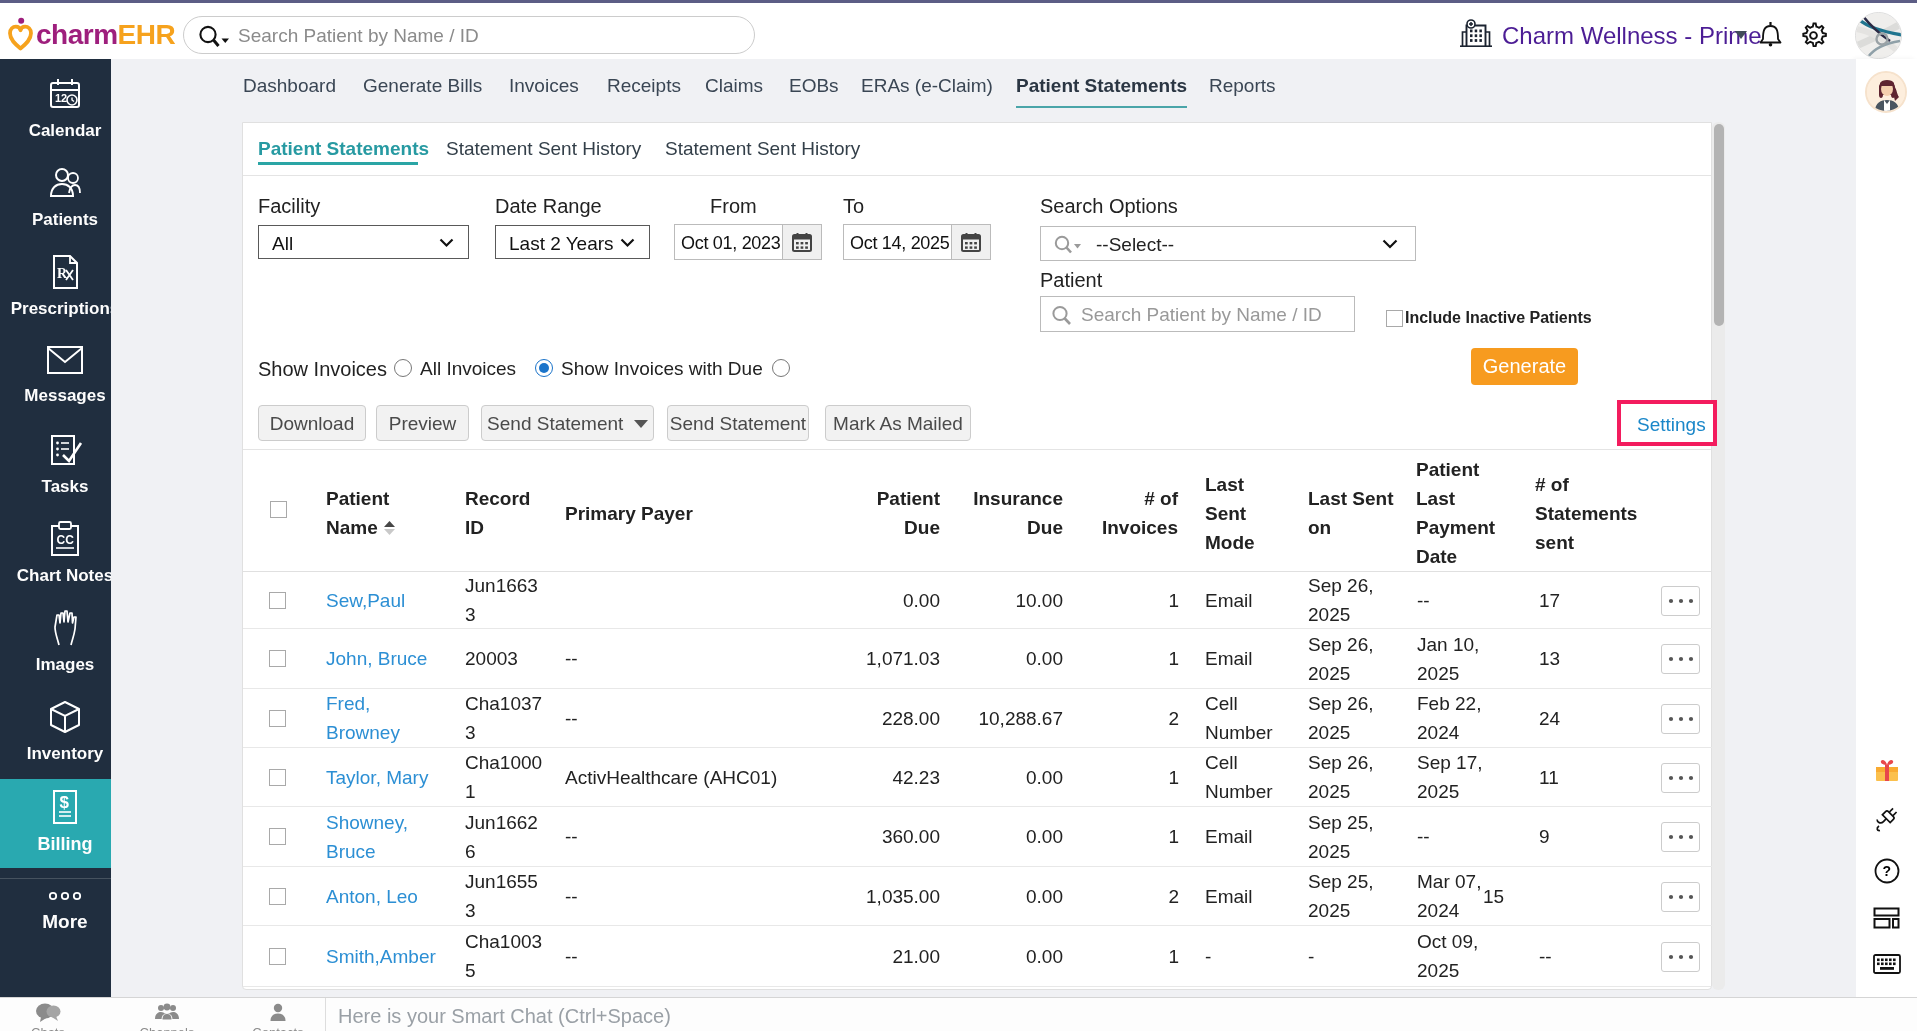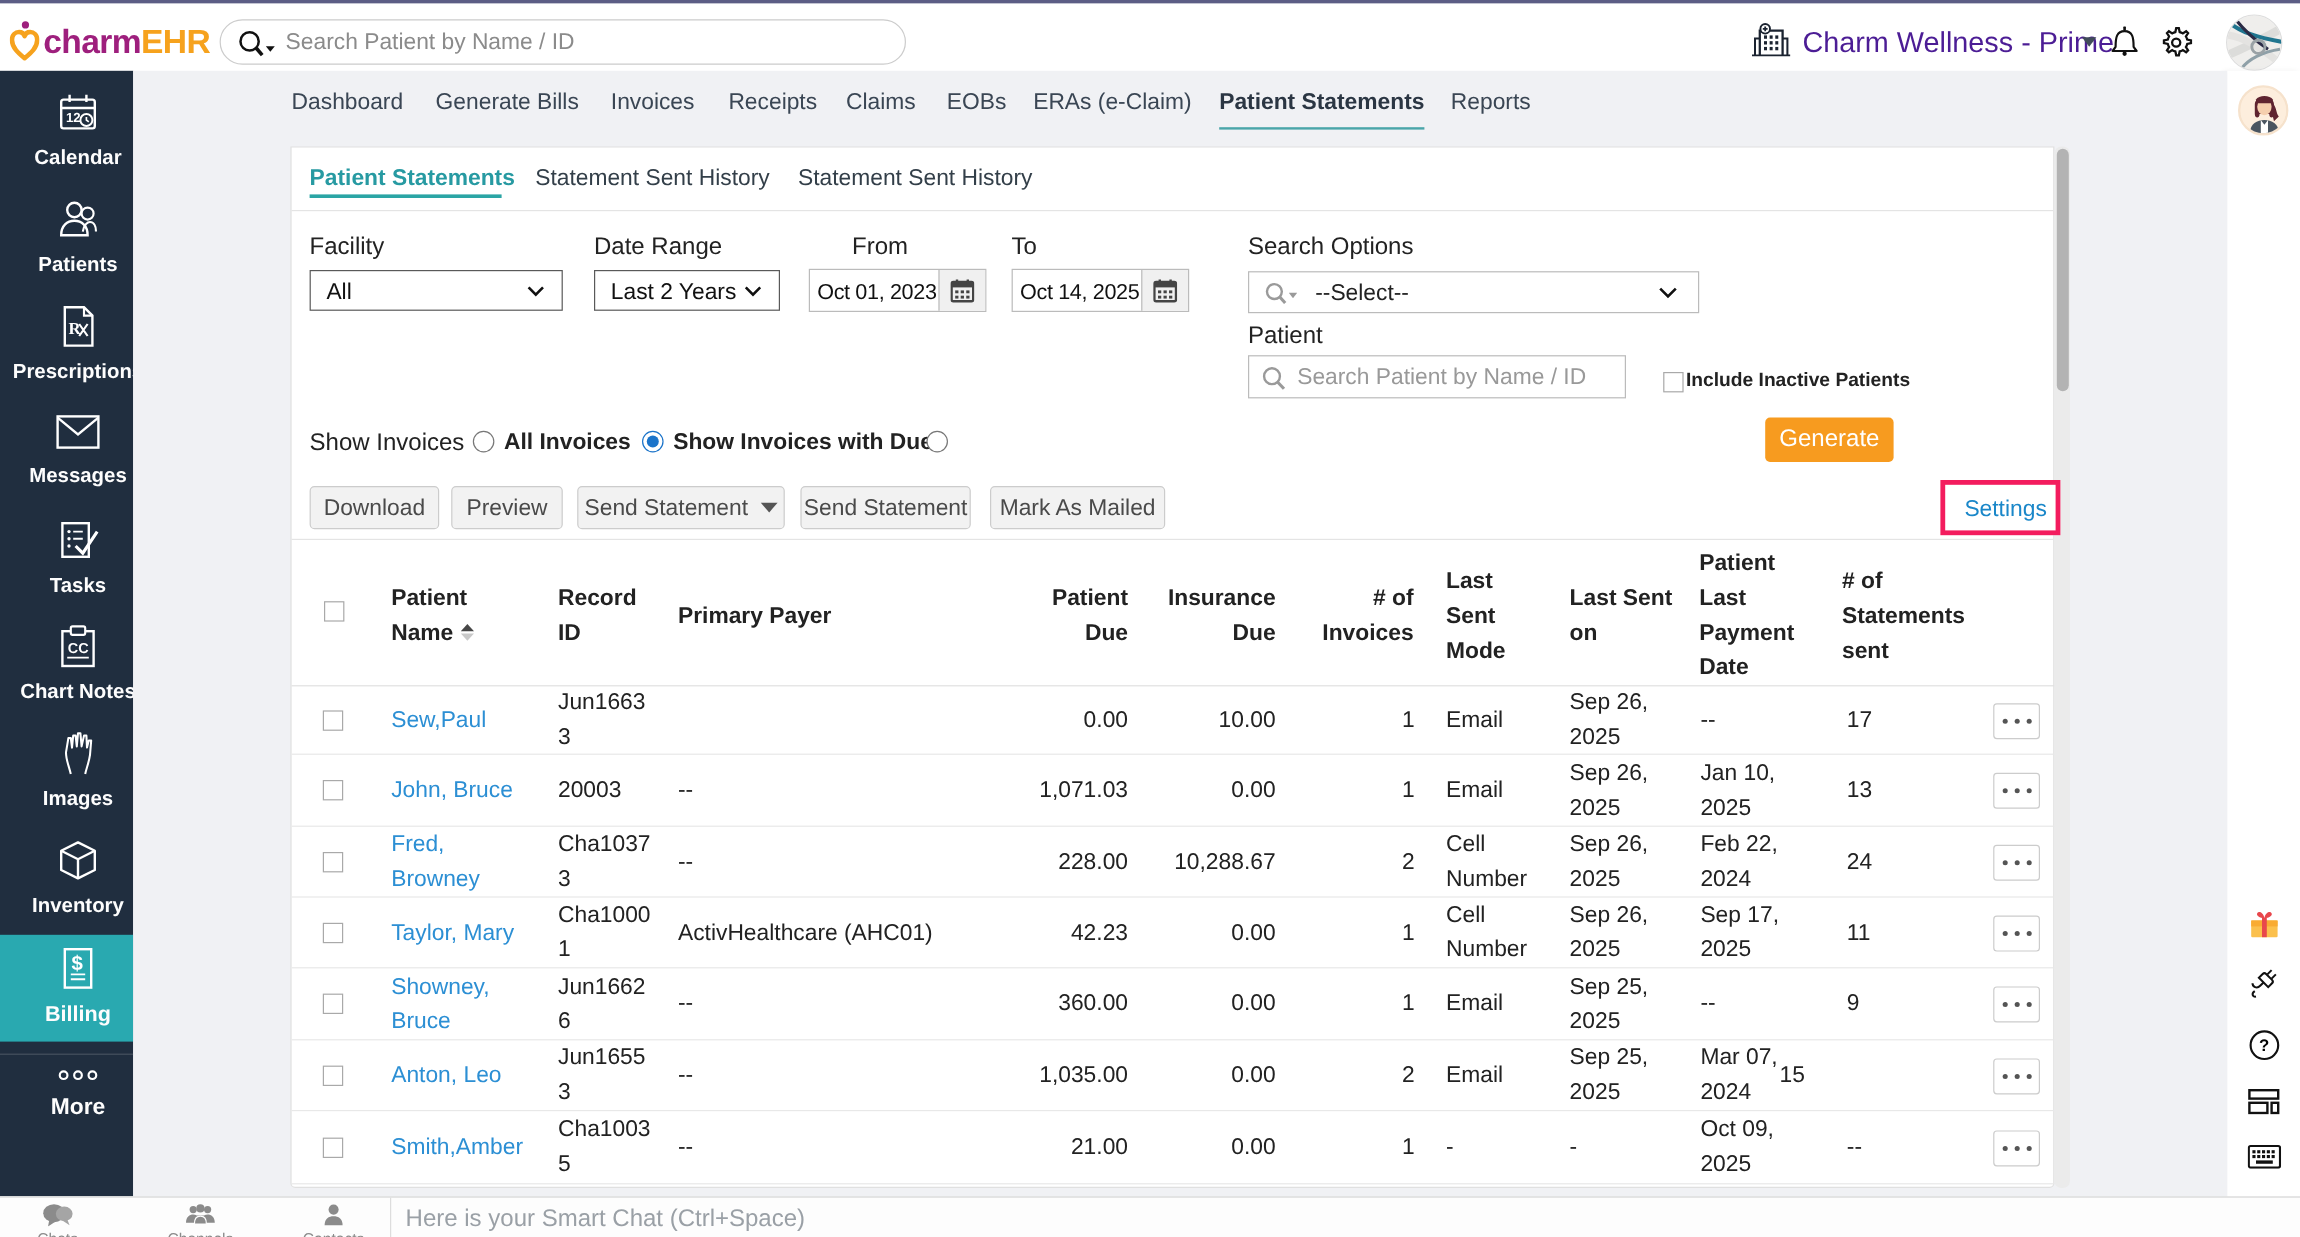--- a/index.html
+++ b/index.html
@@ -61,21 +61,21 @@
 #srchopt .txt { position:absolute; top:7px; left:55px; font-size:19px; color:#222; }
 #srchopt .chev { position:absolute; top:12px; right:17px; }
 #patsearch { position:absolute; top:173px; left:797px; width:315px; height:36px; border:1px solid #bbb; background:#fff; }
 #patsearch .ph { position:absolute; top:7px; left:40px; font-size:19px; color:#999; }
 .cb { position:absolute; width:17px; height:17px; border:1px solid #a9a9a9; background:#fff; }
 #inactive-lbl { position:absolute; top:186px; left:1162px; font-size:16px; color:#222; font-weight:600;}
 
 .radio { position:absolute; width:18px; height:18px; border:1px solid #777; border-radius:50%; background:#fff; }
 .radio.sel { border:1px solid #1a73c9; }
 .radio.sel::after { content:""; position:absolute; left:3px; top:3px; width:10px; height:10px; border-radius:50%; background:#1b74ca; }
-.radlbl { position:absolute; font-size:19px; color:#222; white-space:nowrap;font-weight:bold; }
+.radlbl { position:absolute; font-size:19px; color:#222; white-space:nowrap; }
 
 #genbtn { position:absolute; top:225px; left:1228px; width:107px; height:37px; background:#f79b1f; border-radius:4px; color:#fff; font-size:20px; text-align:center; padding-top:7px; }
 
 #btnrow { position:absolute; top:273px; left:0; width:100%; height:54px; border-bottom:1px solid #e4e4e4; }
 .gbtn { position:absolute; top:9px; height:36px; background:#f2f2f2; border:1px solid #ccc; border-radius:4px; font-size:19px; color:#4a4a4a; text-align:center; padding-top:7px; white-space:nowrap; }
 #settings-box { position:absolute; top:277px; left:1374px; width:100px; height:46px; border:4px solid #f31c5e; background:#fff; z-index:5; }
 #settings-box .s { position:absolute; top:10px; left:16px; font-size:19px; color:#1a87c9; }
 
 
 #thead { position:absolute; top:332px; left:0; width:1469px; height:117px; border-bottom:1px solid #e0e0e0; }

